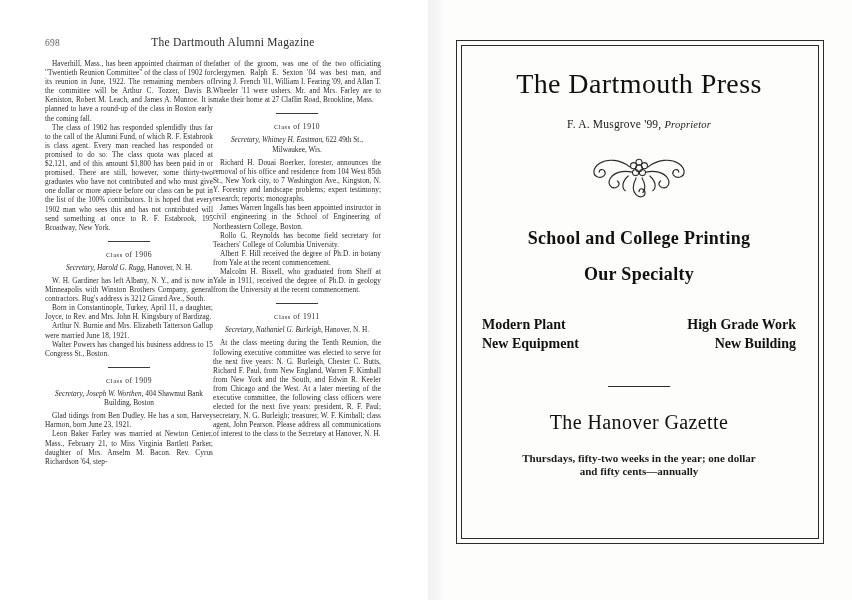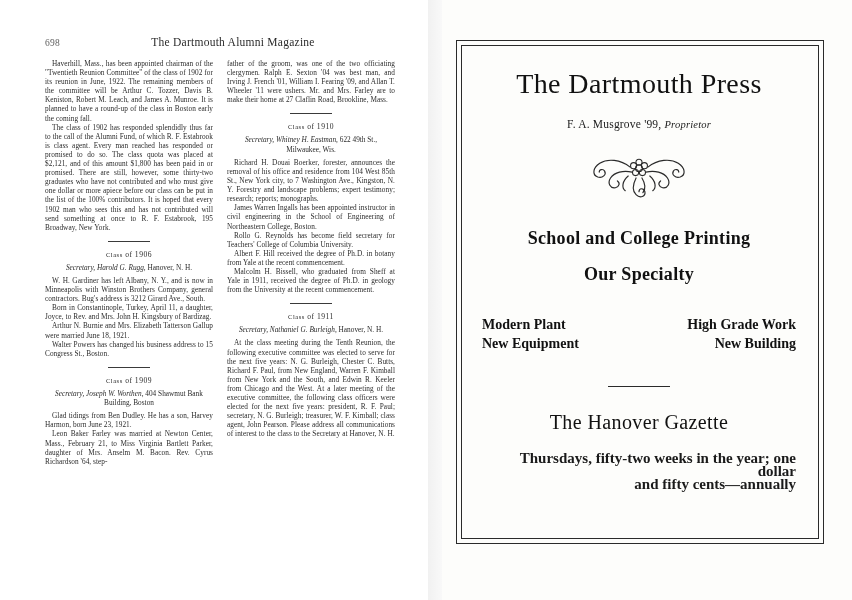--- a/index.html
+++ b/index.html
@@ -51,21 +51,20 @@
     width: 300px;
     text-align: center;
     font-size: 11.5px;
     letter-spacing: 0.25px;
     color: #2a2a2a;
     white-space: nowrap;
   }
 
   .cols {
     display: flex;
-    gap: 14px;
     width: 350px;
   }
   .col {
     width: 168px;
   }
   .col p {
     margin: 0;
     font-size: 7.3px;
     line-height: 9.1px;
     text-align: justify;
@@ -191,25 +190,24 @@
   }
   .gazette {
     margin-top: 24px;
     font-size: 20px;
     letter-spacing: 0.4px;
     color: #111;
     white-space: nowrap;
   }
   .gazette-sub {
     margin-top: 18px;
-    font-size: 15px;
+    font-size: 11px;
     font-weight: bold;
     line-height: 13px;
     color: #1a1a1a;
-    text-align: right;
   }
 
   .gutter-shade {
     position: absolute;
     left: 428px; top: 0;
     width: 26px; height: 600px;
     background: linear-gradient(to right, rgba(0,0,0,0.055), rgba(0,0,0,0.0));
     pointer-events: none;
   }
 </style>

